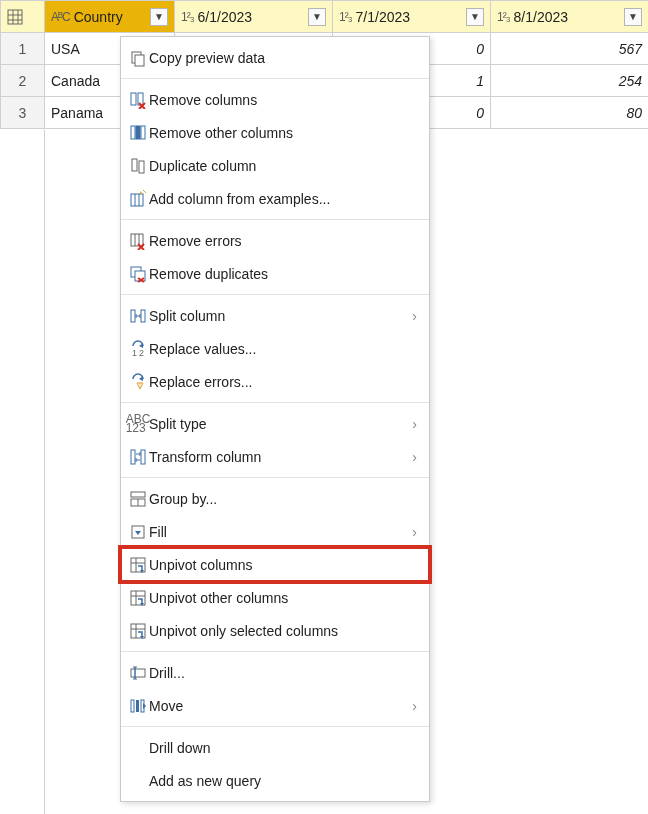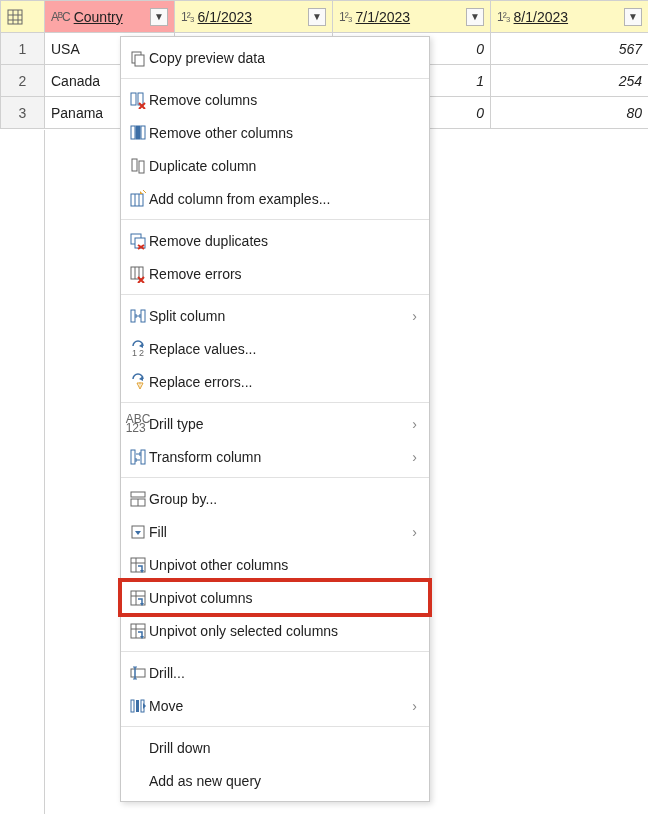--- a/index.html
+++ b/index.html
@@ -28,21 +28,21 @@
     font-weight: normal;
     white-space: nowrap;
     overflow: hidden;
     text-overflow: ellipsis;
   }
   .grid th {
     background: #fef9c3;
     text-align: left;
   }
   .grid th.selected {
-    background: #fca5a5;
+    background: #eab308;
   }
   .row-header {
     width: 44px;
     text-align: center !important;
     background: #f3f3f3;
     color: #555;
   }
   .corner {
     width: 44px;
     background: #f3f3f3;
@@ -50,21 +50,21 @@
   }
   .col-country { width: 130px; }
   .col-date    { width: 158px; }
 
   .col-head {
     display: flex;
     align-items: center;
     gap: 4px;
     height: 100%;
   }
-  .col-head .label { flex: 0 0 auto; text-decoration: underline; }
+  .col-head .label { flex: 0 0 auto; }
   .col-head .spacer { flex: 1 1 auto; }
 
   .type-icon {
     display: inline-flex;
     font-size: 12px;
     color: #5a5a5a;
     letter-spacing: -1px;
   }
 
   .dropdown-btn {
@@ -272,42 +272,42 @@
         </svg>
     </span>
     <span class="lbl">Add column from examples...</span>
   </div>
 
   <hr>
 
   <div class="item">
     <span class="ico">
       <svg width="18" height="18">
-          <rect x="2" y="2" width="10" height="10" fill="none" stroke="#3d6fa6"></rect>
-          <rect x="6" y="6" width="10" height="10" fill="#fff" stroke="#3d6fa6"></rect>
-          <line x1="9" y1="13" x2="15" y2="17" stroke="#d4301f" stroke-width="2"></line>
-          <line x1="15" y1="13" x2="9" y2="17" stroke="#d4301f" stroke-width="2"></line>
-        </svg>
-    </span>
-    <span class="lbl">Remove duplicates</span>
-  </div>
-
-  <div class="item">
-    <span class="ico">
-      <svg width="18" height="18">
           <rect x="2" y="2" width="12" height="12" fill="none" stroke="#666"></rect>
           <line x1="6" y1="2" x2="6" y2="14" stroke="#666"></line>
           <line x1="10" y1="2" x2="10" y2="14" stroke="#666"></line>
           <line x1="9" y1="12" x2="15" y2="18" stroke="#d4301f" stroke-width="2"></line>
           <line x1="15" y1="12" x2="9" y2="18" stroke="#d4301f" stroke-width="2"></line>
         </svg>
     </span>
     <span class="lbl">Remove errors</span>
   </div>
 
+  <div class="item">
+    <span class="ico">
+      <svg width="18" height="18">
+          <rect x="2" y="2" width="10" height="10" fill="none" stroke="#3d6fa6"></rect>
+          <rect x="6" y="6" width="10" height="10" fill="#fff" stroke="#3d6fa6"></rect>
+          <line x1="9" y1="13" x2="15" y2="17" stroke="#d4301f" stroke-width="2"></line>
+          <line x1="15" y1="13" x2="9" y2="17" stroke="#d4301f" stroke-width="2"></line>
+        </svg>
+    </span>
+    <span class="lbl">Remove duplicates</span>
+  </div>
+
   <hr>
 
   <div class="item">
     <span class="ico">
       <svg width="18" height="18">
           <rect x="2" y="3" width="4" height="12" fill="none" stroke="#3d6fa6"></rect>
           <rect x="12" y="3" width="4" height="12" fill="none" stroke="#3d6fa6"></rect>
           <path d="M7 9 L11 9 M7 7 L7 11 M11 7 L11 11" stroke="#3d6fa6"></path>
         </svg>
     </span>
@@ -338,21 +338,21 @@
     </span>
     <span class="lbl">Replace errors...</span>
   </div>
 
   <hr>
 
   <div class="item">
     <span class="ico">
       <span style="font-size:12px;line-height:9px;color:#666;text-align:left">ABC<br>123</span>
     </span>
-    <span class="lbl">Drill type</span>
+    <span class="lbl">Split type</span>
     <span class="chev">›</span>
   </div>
 
   <div class="item">
     <span class="ico">
       <svg width="18" height="18">
           <rect x="2" y="2" width="4" height="14" fill="none" stroke="#3d6fa6"></rect>
           <rect x="12" y="2" width="4" height="14" fill="none" stroke="#3d6fa6"></rect>
           <path d="M7 6 L11 6 M11 4 L11 8" stroke="#3d6fa6"></path>
           <path d="M11 12 L7 12 M7 10 L7 14" stroke="#3d6fa6"></path>
@@ -379,44 +379,44 @@
     <span class="ico">
       <svg width="18" height="18">
           <rect x="3" y="3" width="12" height="12" fill="none" stroke="#666"></rect>
           <polygon points="9,6 12,10 6,10" fill="#3d6fa6" transform="rotate(180 9 9)"></polygon>
         </svg>
     </span>
     <span class="lbl">Fill</span>
     <span class="chev">›</span>
   </div>
 
-  <div class="item">
+  <div class="item highlighted">
     <span class="ico">
       <svg width="18" height="18">
           <rect x="2" y="2" width="14" height="14" fill="none" stroke="#666"></rect>
           <line x1="2" y1="7" x2="16" y2="7" stroke="#666"></line>
           <line x1="7" y1="2" x2="7" y2="16" stroke="#666"></line>
           <path d="M9 10 L13 10 L13 14" fill="none" stroke="#3d6fa6" stroke-width="1.5"></path>
           <polygon points="11,14 15,14 13,17" fill="#3d6fa6"></polygon>
         </svg>
     </span>
-    <span class="lbl">Unpivot other columns</span>
-  </div>
-
-  <div class="item highlighted">
+    <span class="lbl">Unpivot columns</span>
+  </div>
+
+  <div class="item">
     <span class="ico">
       <svg width="18" height="18">
           <rect x="2" y="2" width="14" height="14" fill="none" stroke="#666"></rect>
           <line x1="2" y1="7" x2="16" y2="7" stroke="#666"></line>
           <line x1="7" y1="2" x2="7" y2="16" stroke="#666"></line>
           <path d="M9 10 L13 10 L13 14" fill="none" stroke="#3d6fa6" stroke-width="1.5"></path>
           <polygon points="11,14 15,14 13,17" fill="#3d6fa6"></polygon>
         </svg>
     </span>
-    <span class="lbl">Unpivot columns</span>
+    <span class="lbl">Unpivot other columns</span>
   </div>
 
   <div class="item">
     <span class="ico">
       <svg width="18" height="18">
           <rect x="2" y="2" width="14" height="14" fill="none" stroke="#666"></rect>
           <line x1="2" y1="7" x2="16" y2="7" stroke="#666"></line>
           <line x1="7" y1="2" x2="7" y2="16" stroke="#666"></line>
           <path d="M9 10 L13 10 L13 14" fill="none" stroke="#3d6fa6" stroke-width="1.5"></path>
           <polygon points="11,14 15,14 13,17" fill="#3d6fa6"></polygon>

